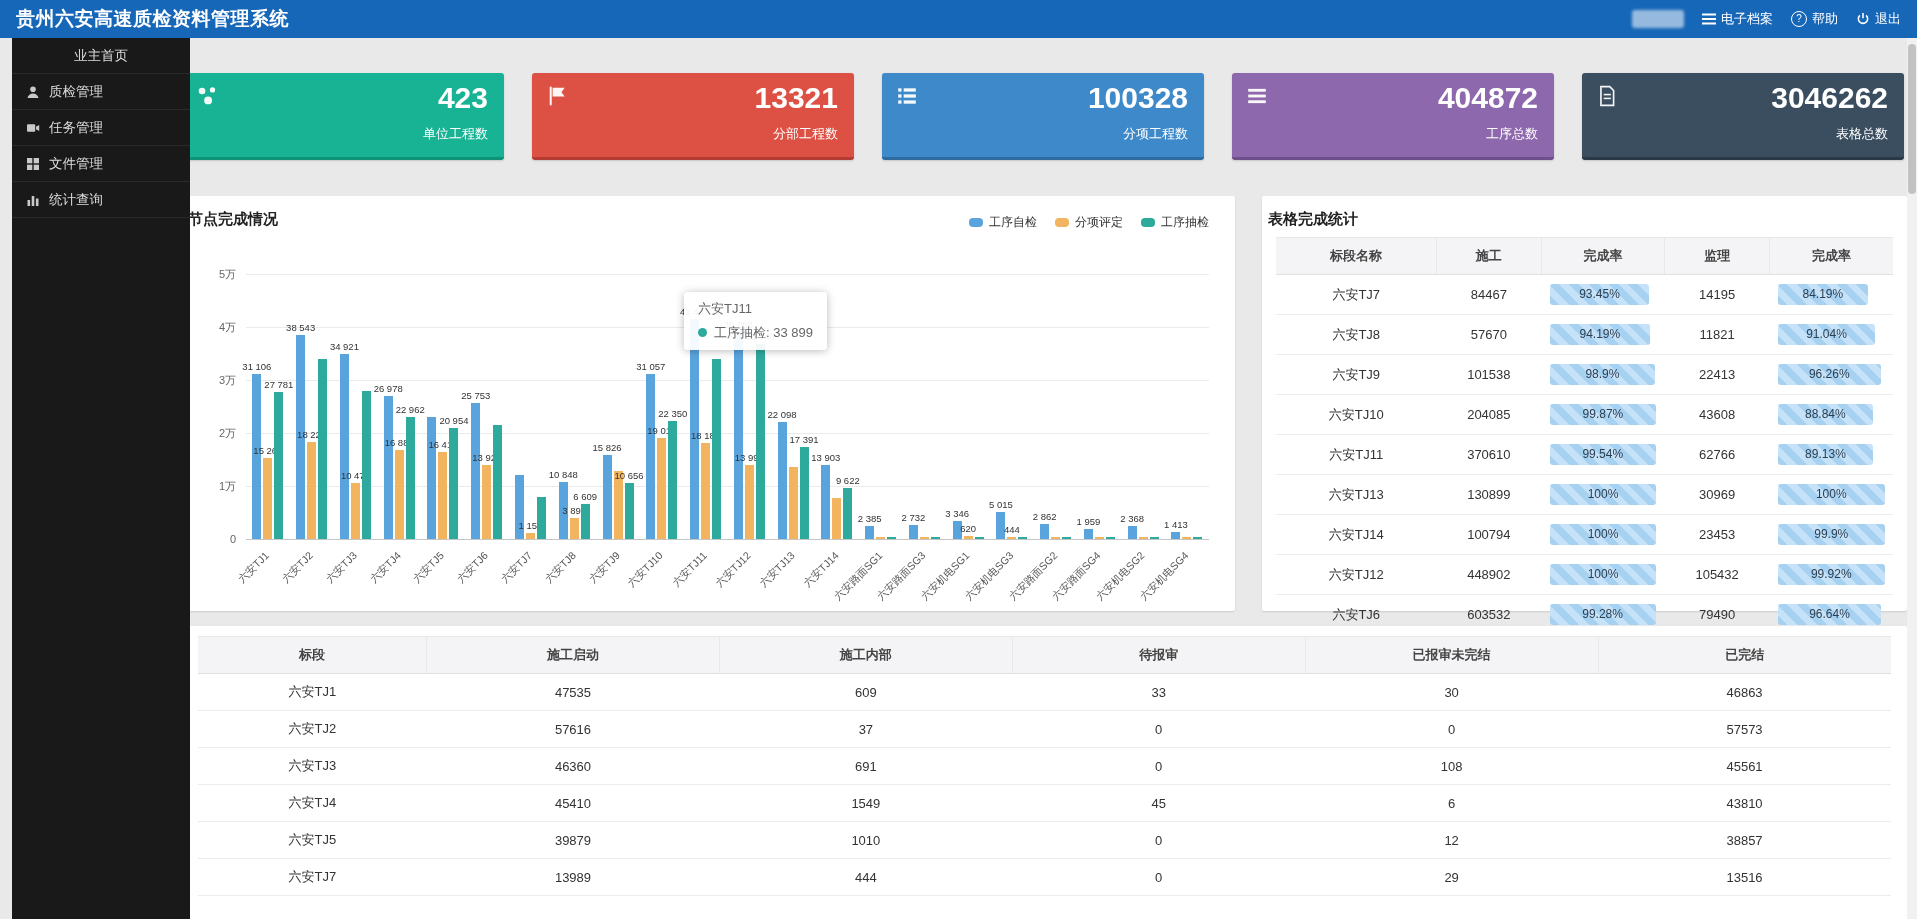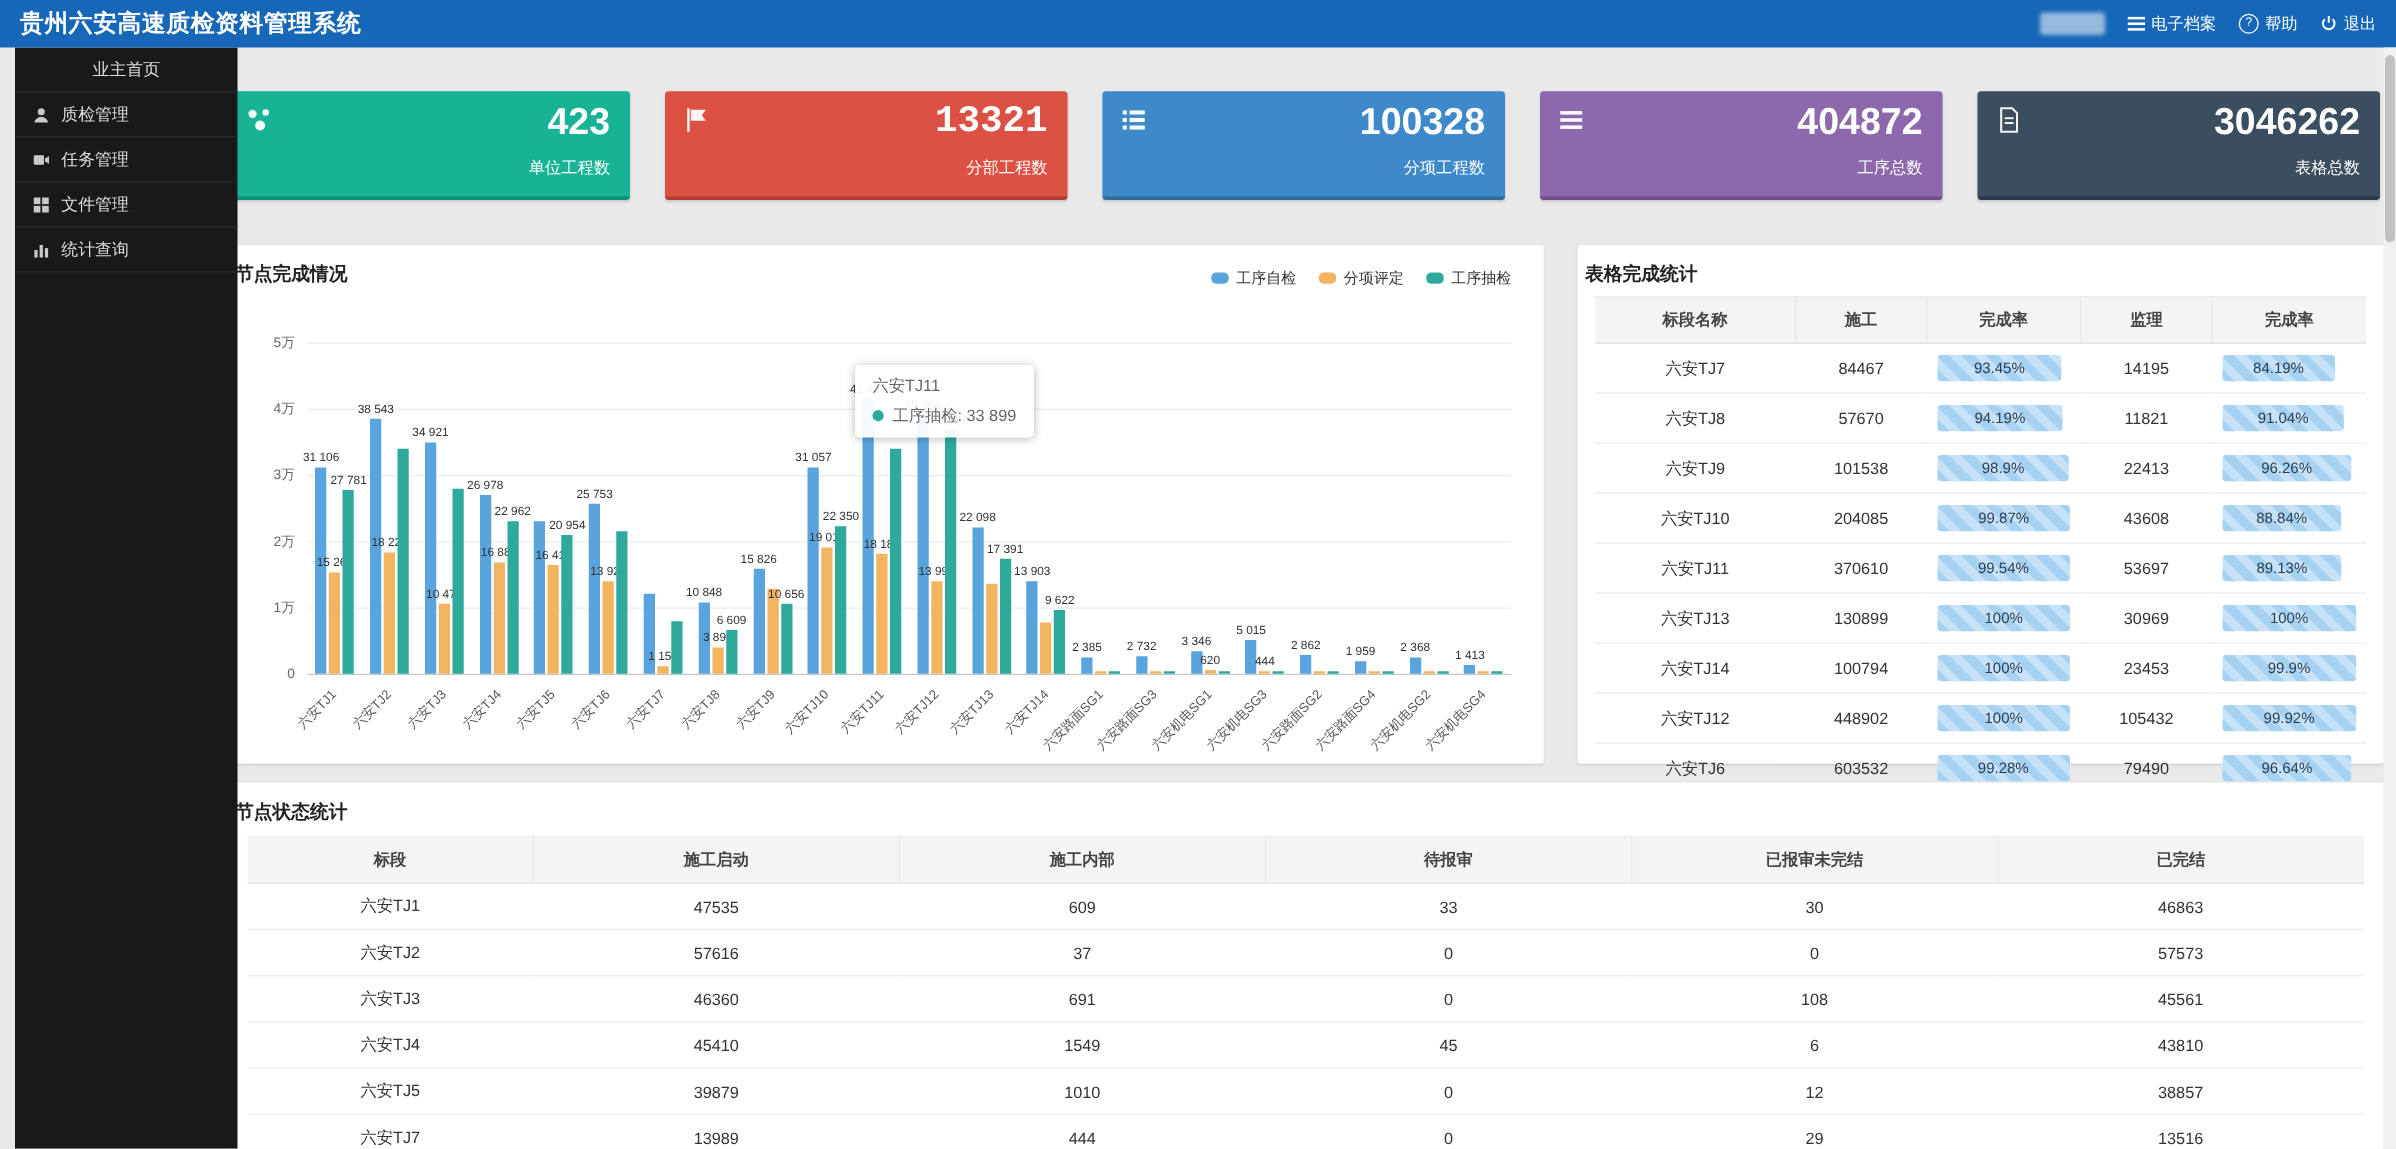--- a/index.html
+++ b/index.html
@@ -150,21 +150,21 @@
   <div class="cards">
     <div class="stat-card" style="background: rgb(23, 179, 148); border-bottom: 3px solid rgb(15, 147, 119);">
       <svg class="cic" viewBox="0 0 20 20">
         <circle cx="5.5" cy="5.5" r="3" fill="#fff"></circle>
           <circle cx="15" cy="4.5" r="2.4" fill="#fff"></circle>
         <circle cx="11" cy="14" r="3.6" fill="#fff"></circle>
         </svg>
       <div class="cval">423</div>
       <div class="clab">单位工程数</div>
     </div>
-    <div class="stat-card" style="background: rgb(221, 81, 69); border-bottom: 3px solid rgb(181, 60, 51); font-family: Liberation Mono, monospace;">
+    <div class="stat-card" style="background: rgb(221, 81, 69); border-bottom: 3px solid rgb(181, 60, 51);">
       <svg class="cic" viewBox="0 0 20 20">
         <rect x="3.4" y="1.5" width="1.8" height="17" fill="#fff"></rect>
         <path d="M6 2.5h11l-3 4 3 4H6z" fill="#fff"></path>
         </svg>
       <div class="cval">13321</div>
       <div class="clab">分部工程数</div>
     </div>
     <div class="stat-card" style="background: rgb(62, 137, 202); border-bottom: 3px solid rgb(47, 107, 158);">
       <svg class="cic" viewBox="0 0 20 20">
         <rect x="2" y="3" width="3" height="3" fill="#fff"></rect>
@@ -625,21 +625,21 @@
               </td>
             </tr>
             <tr>
               <td>六安TJ11</td>
               <td>370610</td>
               <td>
                 <div class="pwrap">
                   <div class="pfill" style="width: 99.54%;">99.54%</div>
                 </div>
               </td>
-              <td>53697</td>
+              <td>62766</td>
               <td>
                 <div class="pwrap">
                   <div class="pfill" style="width: 89.13%;">89.13%</div>
                 </div>
               </td>
             </tr>
             <tr>
               <td>六安TJ13</td>
               <td>130899</td>
               <td>
@@ -698,21 +698,20 @@
                   <div class="pfill" style="width: 96.64%;">96.64%</div>
                 </div>
               </td>
             </tr>
           </tbody>
         </table>
       </div>
   </section>
 
   <section class="panel statusp">
-    <h3>节点状态统计</h3>
     <div class="tblwrap" id="statusTable">
         <table class="dtable">
           <colgroup>
             <col style="width: 13.5%;">
             <col style="width: 17.3%;">
             <col style="width: 17.3%;">
             <col style="width: 17.3%;">
             <col style="width: 17.3%;">
             <col style="width: 17.3%;">
           </colgroup>

